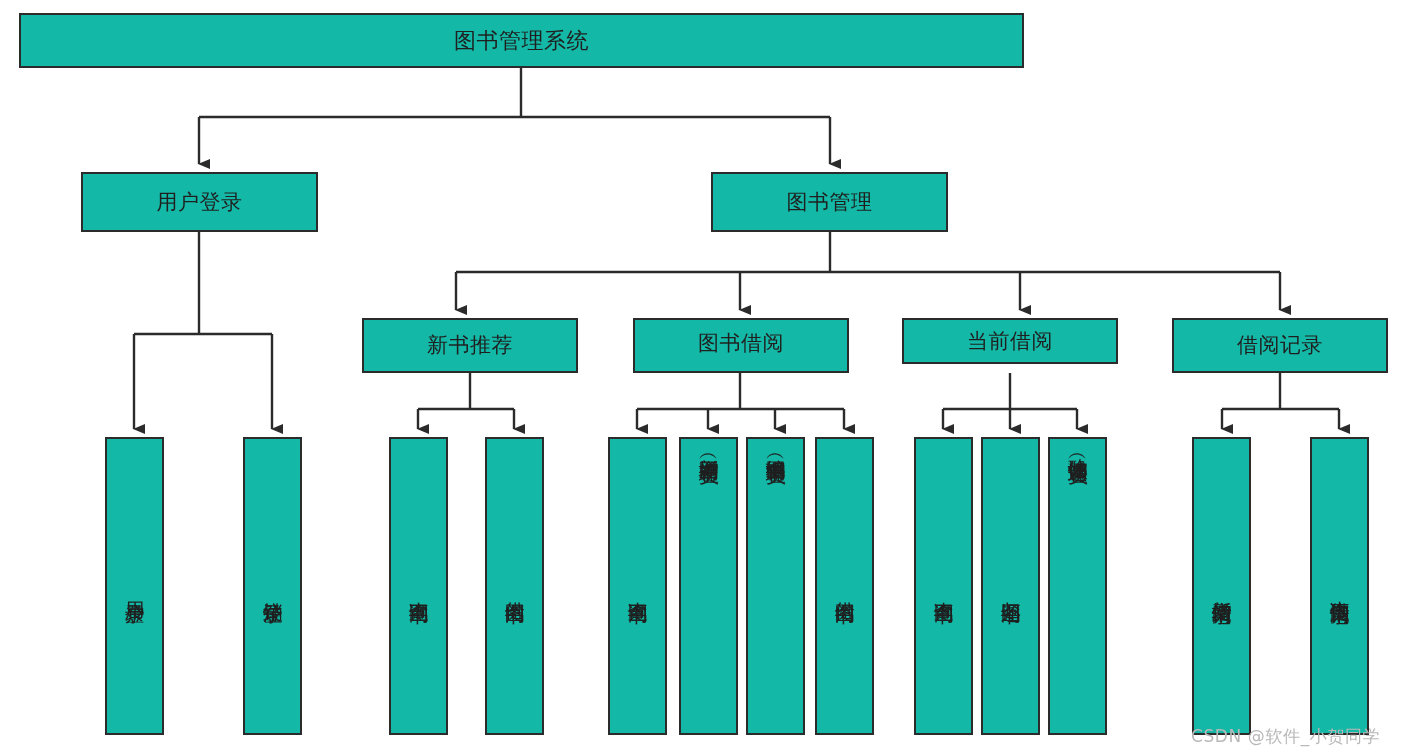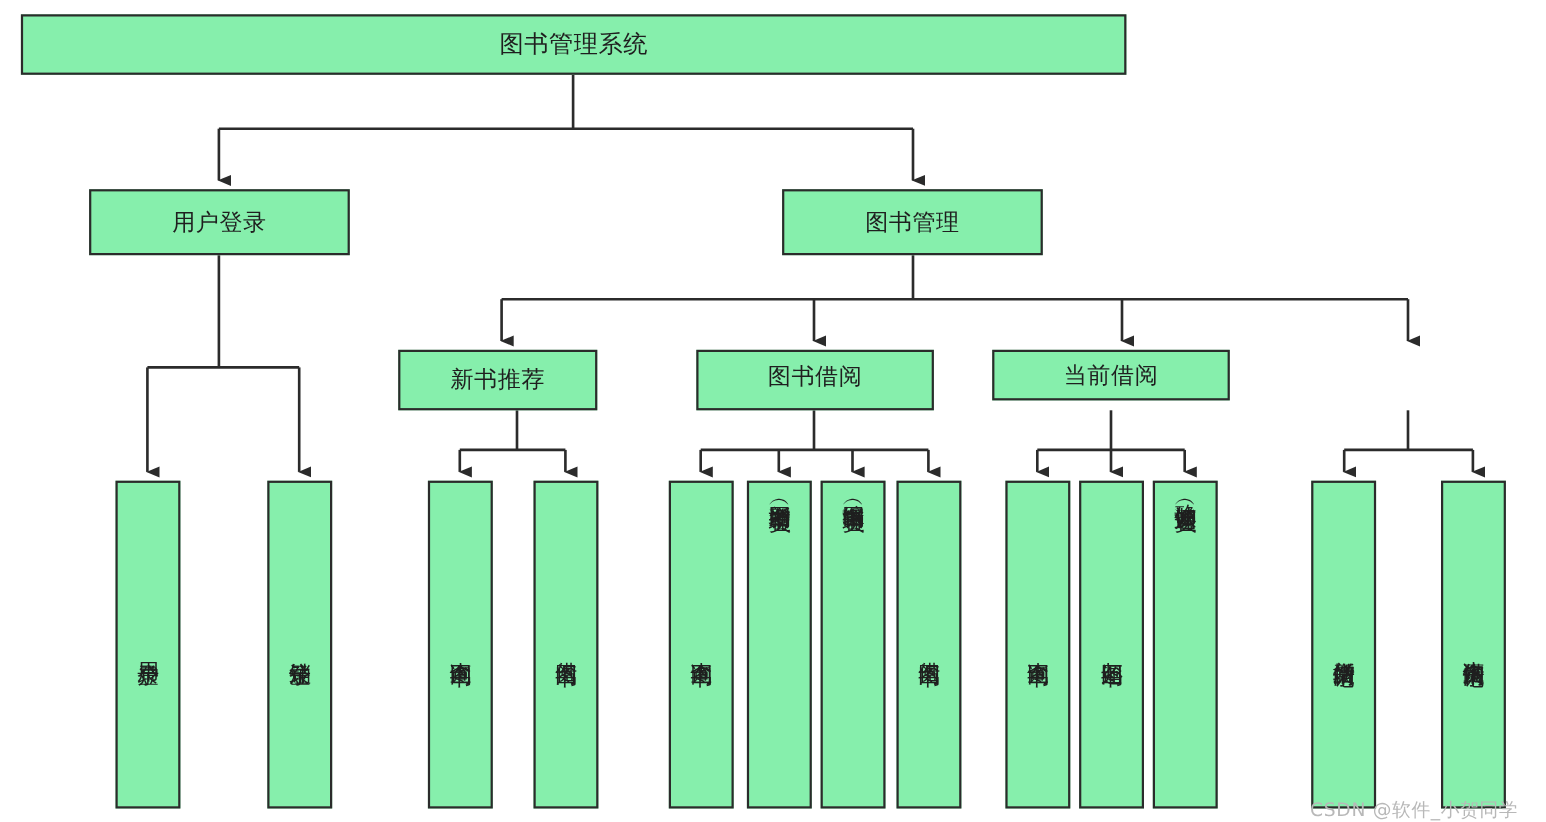--- a/index.html
+++ b/index.html
@@ -23,21 +23,21 @@
     position: absolute;
     left: 0;
     top: 0;
     width: 1405px;
     height: 747px;
     pointer-events: none;
   }
   .node {
     position: absolute;
     box-sizing: border-box;
-    background: #86efac;
+    background: #14b8a6;
     border: 2px solid #2b2b2b;
     display: flex;
     align-items: center;
     justify-content: center;
     overflow: hidden;
   }
   .node .label {
     font-size: 21px;
     line-height: 1.15;
     letter-spacing: 0.5px;
@@ -138,32 +138,35 @@
   </div>
 
   <div class="node" style="left:81px; top:172px; width:237px; height:60px;">
     <span class="label">用户登录</span>
   </div>
 
   <div class="node" style="left:711px; top:172px; width:237px; height:60px;">
     <span class="label">图书管理</span>
   </div>
 
-  <div class="node" style="left:362px; top:318px; width:181px; height:55px;">
+  <div class="node" style="left:362px; top:318px; width:216px; height:55px;">
     <span class="label">新书推荐</span>
   </div>
 
   <div class="node" style="left:633px; top:318px; width:216px; height:55px;font-family:Liberation Mono, monospace;">
     <span class="label">图书借阅</span>
   </div>
 
   <div class="node" style="left:902px; top:318px; width:216px; height:46px;">
     <span class="label">当前借阅</span>
   </div>
 
+  <div class="node" style="left:1172px; top:318px; width:216px; height:55px;">
+    <span class="label">借阅记录</span>
+  </div>
 
   <div class="node leaf centered" style="left:105px; top:437px; width:59px; height:298px;">
     <span class="label">用户登录</span>
   </div>
 
   <div class="node leaf centered" style="left:243px; top:437px; width:59px; height:298px;">
     <span class="label">注销登录</span>
   </div>
 
   <div class="node leaf centered" style="left:389px; top:437px; width:59px; height:298px;">

